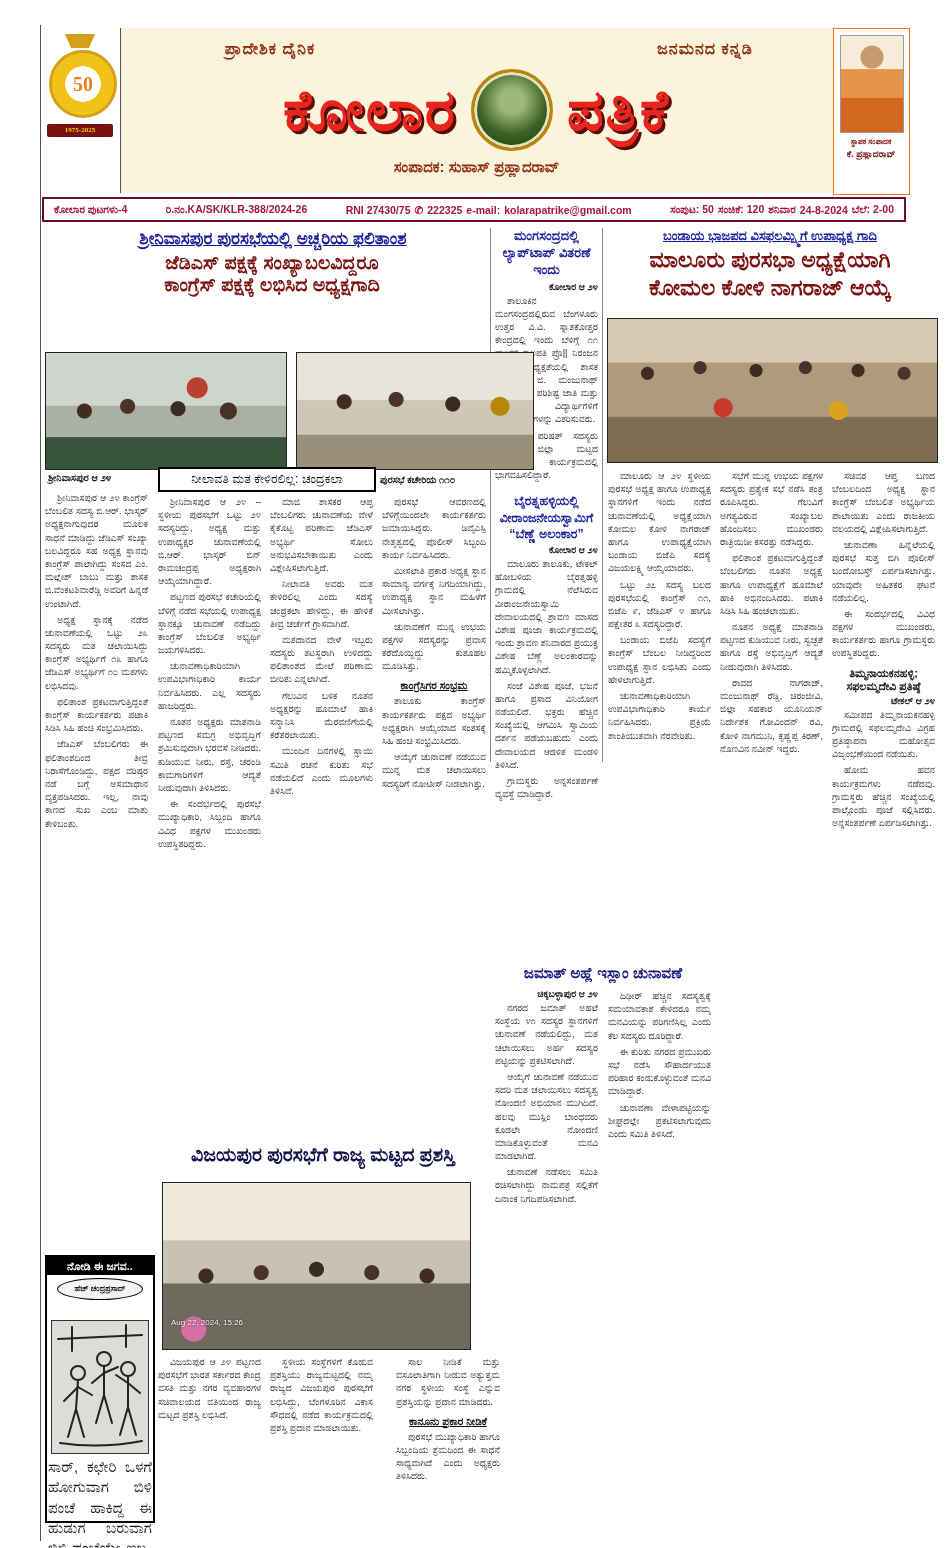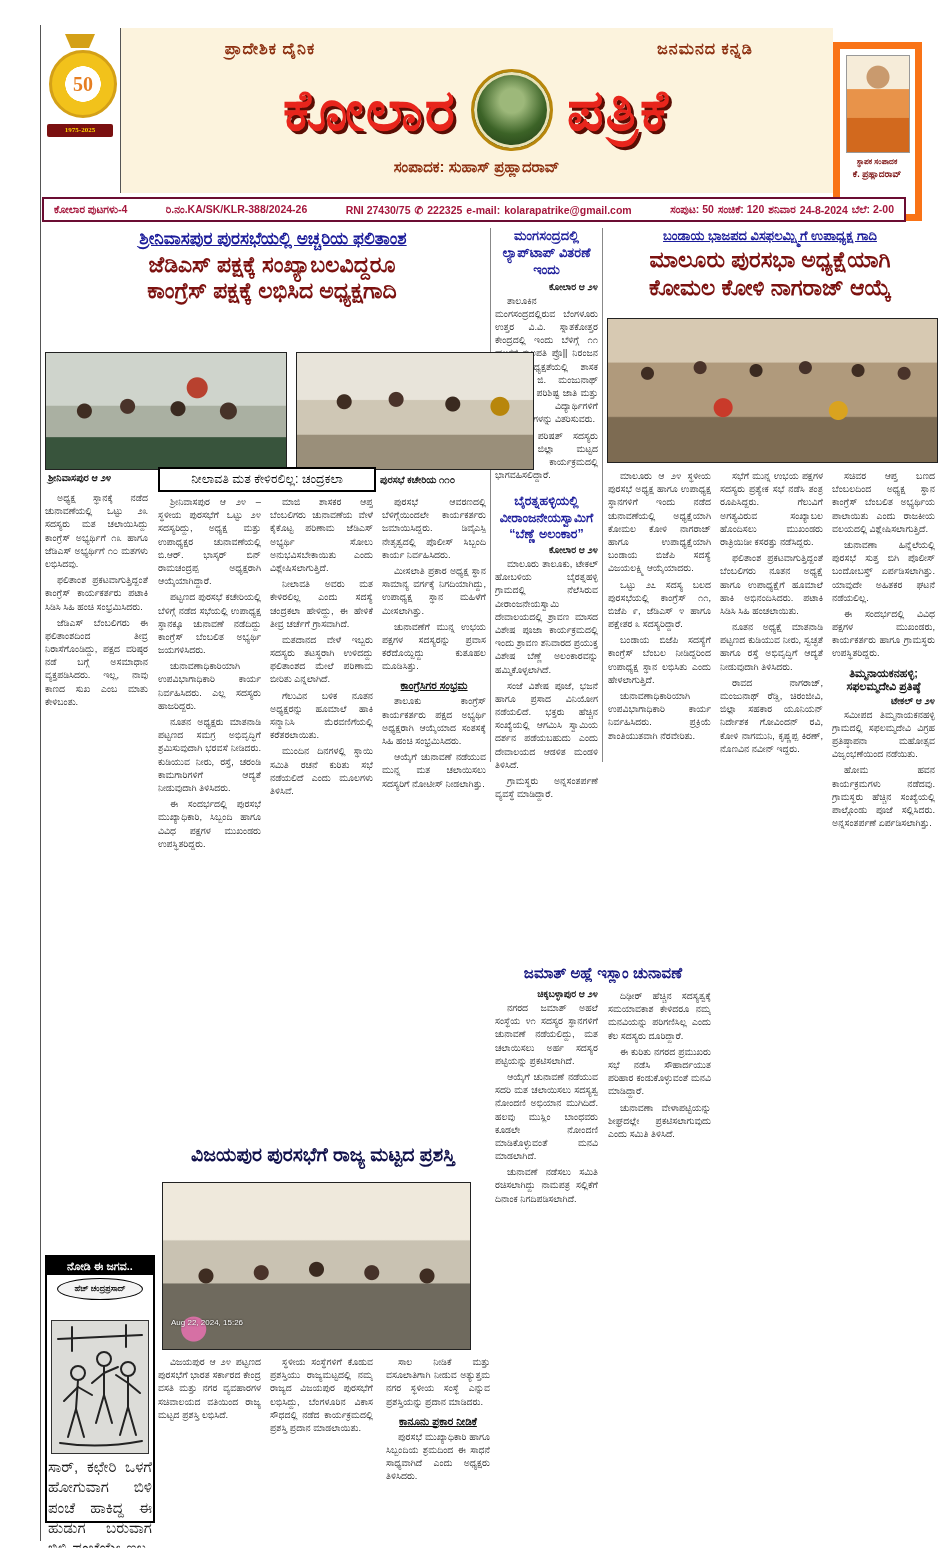--- a/index.html
+++ b/index.html
@@ -26,39 +26,39 @@
 
   .mast-left{left:40px;top:28px;width:79px;height:165px;background:#fff;border-left:1px solid #555;border-right:1px solid #555;font-family:Liberation Serif, serif;}
   .jub-circle{position:absolute;left:8px;top:22px;width:62px;height:62px;border-radius:50%;
     border:3px solid #d4a017;background:radial-gradient(circle,#ffffff 0 40%,#f2c21b 41%);
     display:flex;align-items:center;justify-content:center;font-weight:bold;color:#e67e22;font-size:20px;}
   .jub-ribbon{position:absolute;left:24px;top:6px;width:30px;height:14px;background:#d4a017;
     clip-path:polygon(0 0,100% 0,80% 100%,20% 100%);}
   .jub-years{position:absolute;left:6px;top:96px;width:66px;height:13px;background:#7a1010;color:#ffd700;
     font-size:7px;font-weight:bold;text-align:center;line-height:13px;border-radius:2px;}
 
-  .mast-right{left:833px;top:42px;width:75px;height:165px;background:#fff;border:7px solid #f97316;}
+  .mast-right{left:833px;top:28px;width:75px;height:165px;background:#fff;border:1px solid #f97316;}
   .founder-photo{position:absolute;left:6px;top:6px;width:62px;height:96px;border:1px solid #999;
     background:
       radial-gradient(circle at 50% 22%, #c99a6e 0 11px, rgba(0,0,0,0) 12px),
       linear-gradient(180deg,#f6ecd9 0 34%, #e8934a 35% 64%, #d2691e 65%);}
   .founder-cap{position:absolute;left:2px;width:70px;text-align:center;font-weight:bold;color:#7a1010;}
   .founder-cap1{top:108px;font-size:7.5px;}
   .founder-cap2{top:120px;font-size:9px;}
 
   
   .infobar{left:42px;top:197px;width:864px;height:25px;border:2px solid #6b0d32;background:#fff;
     display:flex;align-items:center;justify-content:space-between;padding:0 10px;box-sizing:border-box;
     font-size:10.5px;font-weight:bold;color:#a5173c;white-space:nowrap;}
   .infobar .seg{display:inline-flex;gap:4px;align-items:center;}
 
   
   .kicker{font-weight:bold;color:#1a1a99;text-decoration:underline;text-align:center;}
   .lead-kicker{left:48px;top:229px;width:450px;font-size:17px;}
-  .lead-headline{left:44px;top:252px;width:456px;text-align:center;font-size:22px;font-weight:bold;color:#7c1210;line-height:1.18;}
+  .lead-headline{left:44px;top:252px;width:456px;text-align:center;font-size:19px;font-weight:bold;color:#7c1210;line-height:1.18;}
   .malur-kicker{left:602px;top:228px;width:336px;font-size:13px;}
   .malur-headline{left:600px;top:246px;width:340px;text-align:center;font-size:22px;font-weight:bold;color:#7c1210;line-height:1.25;}
 
   
   .photo{border:1px solid #222;box-sizing:border-box;}
   .photo-indoor1{left:45px;top:352px;width:242px;height:118px;
     background:
       radial-gradient(circle at 16% 50%, #3f2d22 0 7px, rgba(0,0,0,0) 8px),
       radial-gradient(circle at 34% 46%, #4a332a 0 7px, rgba(0,0,0,0) 8px),
       radial-gradient(circle at 55% 48%, #3a2a20 0 7px, rgba(0,0,0,0) 8px),
@@ -196,20 +196,21 @@
 
 <div class="abs photo photo-indoor1"></div>
 <div class="abs photo photo-indoor2"></div>
 <div class="abs photo photo-malur"></div>
 
 <div class="abs caption" style="left:48px;top:472px;width:150px;">ಶ್ರೀನಿವಾಸಪುರ ಆ ೨೪</div>
 <div class="abs nilavati-box">ನೀಲಾವತಿ ಮತ ಕೇಳಿರಲಿಲ್ಲ: ಚಂದ್ರಕಲಾ</div>
 <div class="abs caption" style="left:380px;top:474px;width:118px;">ಪುರಸಭೆ ಕಚೇರಿಯ ೧೧೦</div>
 
 <div class="abs body-col" style="left:45px;top:492px;width:103px;height:752px;">
+    <p>ಶ್ರೀನಿವಾಸಪುರ ಆ ೨೪ ಕಾಂಗ್ರೆಸ್ ಬೆಂಬಲಿತ ಸದಸ್ಯ ಬಿ.ಆರ್. ಭಾಸ್ಕರ್ ಅಧ್ಯಕ್ಷನಾಗುವುದರ ಮೂಲಕ ಸಾಧನೆ ಮಾಡಿದ್ದು ಜೆಡಿಎಸ್ ಸಂಖ್ಯಾ ಬಲವಿದ್ದರೂ ಸಹ ಅಧ್ಯಕ್ಷ ಸ್ಥಾನವು ಕಾಂಗ್ರೆಸ್ ಪಾಲಾಗಿದ್ದು ಸಂಸದ ಎಂ. ಮಲ್ಲೇಶ್ ಬಾಬು ಮತ್ತು ಶಾಸಕ ಜಿ.ವೆಂಕಟಶಿವಾರೆಡ್ಡಿ ಅವರಿಗೆ ಹಿನ್ನಡೆ ಉಂಟಾಗಿದೆ.</p>
     <p>ಅಧ್ಯಕ್ಷ ಸ್ಥಾನಕ್ಕೆ ನಡೆದ ಚುನಾವಣೆಯಲ್ಲಿ ಒಟ್ಟು ೨೩ ಸದಸ್ಯರು ಮತ ಚಲಾಯಿಸಿದ್ದು ಕಾಂಗ್ರೆಸ್ ಅಭ್ಯರ್ಥಿಗೆ ೧೩ ಹಾಗೂ ಜೆಡಿಎಸ್ ಅಭ್ಯರ್ಥಿಗೆ ೧೦ ಮತಗಳು ಲಭಿಸಿದವು.</p>
     <p>ಫಲಿತಾಂಶ ಪ್ರಕಟವಾಗುತ್ತಿದ್ದಂತೆ ಕಾಂಗ್ರೆಸ್ ಕಾರ್ಯಕರ್ತರು ಪಟಾಕಿ ಸಿಡಿಸಿ ಸಿಹಿ ಹಂಚಿ ಸಂಭ್ರಮಿಸಿದರು.</p>
     <p>ಜೆಡಿಎಸ್ ಬೆಂಬಲಿಗರು ಈ ಫಲಿತಾಂಶದಿಂದ ತೀವ್ರ ನಿರಾಸೆಗೊಂಡಿದ್ದು, ಪಕ್ಷದ ವರಿಷ್ಠರ ನಡೆ ಬಗ್ಗೆ ಅಸಮಾಧಾನ ವ್ಯಕ್ತಪಡಿಸಿದರು. ಇಲ್ಲ, ನಾವು ಕಾಣದ ಸುಖ ಎಂಬ ಮಾತು ಕೇಳಿಬಂತು.</p>
   </div>
 <div class="abs body-col" style="left:158px;top:496px;width:103px;height:644px;">
     <p>ಶ್ರೀನಿವಾಸಪುರ ಆ ೨೪ – ಸ್ಥಳೀಯ ಪುರಸಭೆಗೆ ಒಟ್ಟು ೨೪ ಸದಸ್ಯರಿದ್ದು, ಅಧ್ಯಕ್ಷ ಮತ್ತು ಉಪಾಧ್ಯಕ್ಷರ ಚುನಾವಣೆಯಲ್ಲಿ ಬಿ.ಆರ್. ಭಾಸ್ಕರ್ ಬಿನ್ ರಾಮಚಂದ್ರಪ್ಪ ಅಧ್ಯಕ್ಷರಾಗಿ ಆಯ್ಕೆಯಾಗಿದ್ದಾರೆ.</p>
     <p>ಪಟ್ಟಣದ ಪುರಸಭೆ ಕಚೇರಿಯಲ್ಲಿ ಬೆಳಿಗ್ಗೆ ನಡೆದ ಸಭೆಯಲ್ಲಿ ಉಪಾಧ್ಯಕ್ಷ ಸ್ಥಾನಕ್ಕೂ ಚುನಾವಣೆ ನಡೆದಿದ್ದು ಕಾಂಗ್ರೆಸ್ ಬೆಂಬಲಿತ ಅಭ್ಯರ್ಥಿ ಜಯಗಳಿಸಿದರು.</p>
     <p>ಚುನಾವಣಾಧಿಕಾರಿಯಾಗಿ ಉಪವಿಭಾಗಾಧಿಕಾರಿ ಕಾರ್ಯ ನಿರ್ವಹಿಸಿದರು. ಎಲ್ಲ ಸದಸ್ಯರು ಹಾಜರಿದ್ದರು.</p>
     <p>ನೂತನ ಅಧ್ಯಕ್ಷರು ಮಾತನಾಡಿ ಪಟ್ಟಣದ ಸಮಗ್ರ ಅಭಿವೃದ್ಧಿಗೆ ಶ್ರಮಿಸುವುದಾಗಿ ಭರವಸೆ ನೀಡಿದರು. ಕುಡಿಯುವ ನೀರು, ರಸ್ತೆ, ಚರಂಡಿ ಕಾಮಗಾರಿಗಳಿಗೆ ಆದ್ಯತೆ ನೀಡುವುದಾಗಿ ತಿಳಿಸಿದರು.</p>
     <p>ಈ ಸಂದರ್ಭದಲ್ಲಿ ಪುರಸಭೆ ಮುಖ್ಯಾಧಿಕಾರಿ, ಸಿಬ್ಬಂದಿ ಹಾಗೂ ವಿವಿಧ ಪಕ್ಷಗಳ ಮುಖಂಡರು ಉಪಸ್ಥಿತರಿದ್ದರು.</p>
@@ -278,21 +279,21 @@
 <div class="abs vij-head">ವಿಜಯಪುರ ಪುರಸಭೆಗೆ ರಾಜ್ಯ ಮಟ್ಟದ ಪ್ರಶಸ್ತಿ</div>
 <div class="abs photo photo-award">
   <span class="watermark">Aug 22, 2024, 15:26</span>
 </div>
 <div class="abs body-col" style="left:158px;top:1356px;width:103px;height:186px;">
     <p>ವಿಜಯಪುರ ಆ ೨೪ ಪಟ್ಟಣದ ಪುರಸಭೆಗೆ ಭಾರತ ಸರ್ಕಾರದ ಕೇಂದ್ರ ವಸತಿ ಮತ್ತು ನಗರ ವ್ಯವಹಾರಗಳ ಸಚಿವಾಲಯದ ವತಿಯಿಂದ ರಾಜ್ಯ ಮಟ್ಟದ ಪ್ರಶಸ್ತಿ ಲಭಿಸಿದೆ.</p>
   </div>
 <div class="abs body-col" style="left:270px;top:1356px;width:103px;height:186px;">
     <p>ಸ್ಥಳೀಯ ಸಂಸ್ಥೆಗಳಿಗೆ ಕೊಡುವ ಪ್ರಶಸ್ತಿಯು ರಾಜ್ಯಮಟ್ಟದಲ್ಲಿ ನಮ್ಮ ರಾಜ್ಯದ ವಿಜಯಪುರ ಪುರಸಭೆಗೆ ಲಭಿಸಿದ್ದು, ಬೆಂಗಳೂರಿನ ವಿಕಾಸ ಸೌಧದಲ್ಲಿ ನಡೆದ ಕಾರ್ಯಕ್ರಮದಲ್ಲಿ ಪ್ರಶಸ್ತಿ ಪ್ರದಾನ ಮಾಡಲಾಯಿತು.</p>
   </div>
-<div class="abs" style="left:386px;top:1356px;width:104px;height:186px;overflow:hidden;">
+<div class="abs" style="left:396px;top:1356px;width:104px;height:186px;overflow:hidden;">
   <div class="body-col">
       <p>ಸಾಲ ನೀಡಿಕೆ ಮತ್ತು ವಸೂಲಾತಿಗಾಗಿ ನೀಡುವ ಅತ್ಯುತ್ತಮ ನಗರ ಸ್ಥಳೀಯ ಸಂಸ್ಥೆ ಎನ್ನುವ ಪ್ರಶಸ್ತಿಯನ್ನು ಪ್ರದಾನ ಮಾಡಿದರು.</p>
     </div>
   <div class="subhead-underline">ಕಾನೂನು ಪ್ರಕಾರ ನೀಡಿಕೆ</div>
   <div class="body-col">
       <p>ಪುರಸಭೆ ಮುಖ್ಯಾಧಿಕಾರಿ ಹಾಗೂ ಸಿಬ್ಬಂದಿಯ ಶ್ರಮದಿಂದ ಈ ಸಾಧನೆ ಸಾಧ್ಯವಾಗಿದೆ ಎಂದು ಅಧ್ಯಕ್ಷರು ತಿಳಿಸಿದರು.</p>
     </div>
 </div>
 
 <div class="abs cartoon-box">

